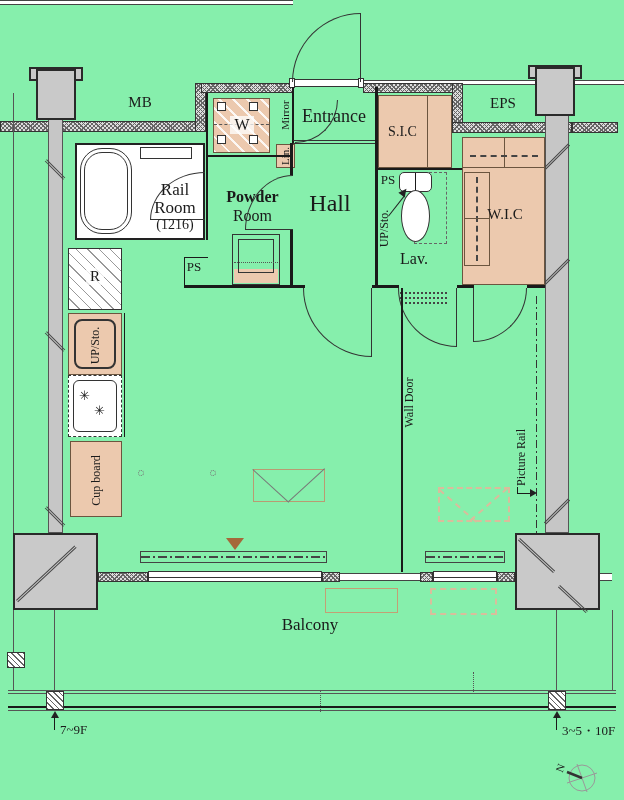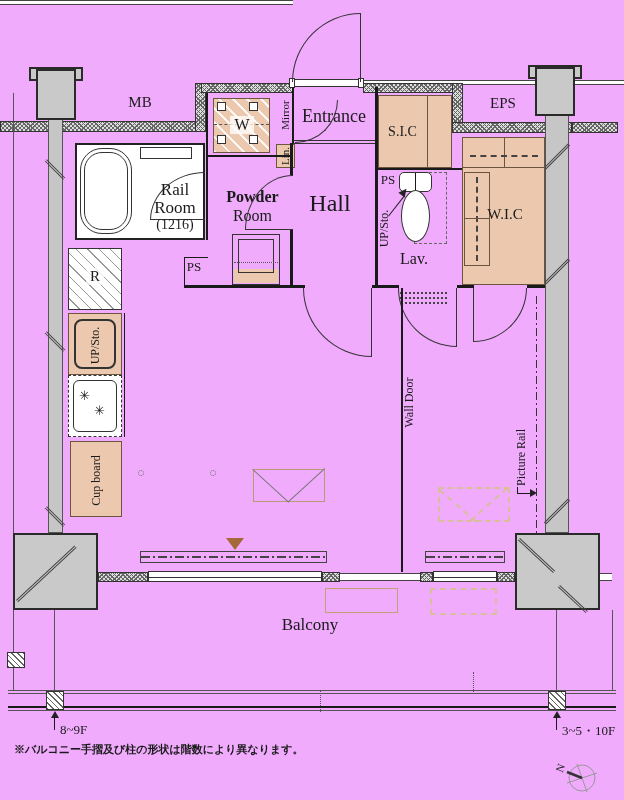--- a/index.html
+++ b/index.html
@@ -1,16 +1,16 @@
 <!DOCTYPE html>
 <html><head>
 <meta charset="utf-8">
 <style>
   html,body{margin:0;padding:0;background:#fff;}
-  #plan{position:relative;width:624px;height:800px;background:#f0abfc;overflow:hidden;
+  #plan{position:relative;width:624px;height:800px;background:#86efac;overflow:hidden;
         font-family:"Liberation Serif",serif;color:#1a1a1a;}
   .a{position:absolute;box-sizing:border-box;}
   .ln{background:#1a1a1a;}
   .thin{background:#555;}
   .dbl{border-top:1px solid #444;border-bottom:1px solid #444;background:#fff;}
   .xh{background:repeating-linear-gradient(45deg,#666 0 1px,transparent 1px 3px),
                repeating-linear-gradient(-45deg,#666 0 1px,transparent 1px 3px),#ddd;
       border:1px solid #333;}
   .col{background:#c9c9c9;border:2px solid #2a2a2a;}
   .strip{background:#c6c6c6;border:1px solid #555;}
@@ -216,26 +216,25 @@
   <div class="a thin" style="left:8px;top:690px;width:608px;height:1px;"></div>
   <div class="a thin" style="left:8px;top:693px;width:608px;height:1px;"></div>
   <div class="a ln" style="left:8px;top:706px;width:608px;height:2px;"></div>
   <div class="a thin" style="left:8px;top:710px;width:608px;height:1px;"></div>
   <div class="a hatchsq" style="left:7px;top:652px;width:18px;height:16px;"></div>
   <div class="a hatchsq" style="left:46px;top:691px;width:18px;height:19px;"></div>
   <div class="a hatchsq" style="left:548px;top:691px;width:18px;height:19px;"></div>
 
   <div class="a" style="left:51px;top:711px;width:0;height:0;border-bottom:7px solid #222;border-left:4px solid transparent;border-right:4px solid transparent;"></div>
   <div class="a ln" style="left:54px;top:716px;width:1px;height:14px;"></div>
-  <div class="a" style="left:60px;top:722px;font-size:13px;white-space:nowrap;">8~9F</div>
+  <div class="a" style="left:60px;top:722px;font-size:13px;white-space:nowrap;">7~9F</div>
   <div class="a" style="left:553px;top:711px;width:0;height:0;border-bottom:7px solid #222;border-left:4px solid transparent;border-right:4px solid transparent;"></div>
   <div class="a ln" style="left:556px;top:716px;width:1px;height:14px;"></div>
   <div class="a" style="left:562px;top:722px;font-size:13px;white-space:nowrap;">3~5・10F</div>
 
-  <div class="a note" style="left:14px;top:742px;">※バルコニー手摺及び柱の形状は階数により異なります。</div>
 
   <div class="a" style="left:552px;top:750px;width:56px;height:50px;">
     <svg width="56" height="50">
       <circle cx="30" cy="28" r="13" fill="none" stroke="#999" stroke-width="1"></circle>
       <line x1="15" y1="33" x2="45" y2="23" stroke="#999" stroke-width="1"></line>
       <line x1="25" y1="14" x2="35" y2="42" stroke="#999" stroke-width="1"></line>
       <line x1="30" y1="28" x2="15" y2="22" stroke="#333" stroke-width="2.5"></line>
     </svg>
     <span class="a" style="left:4px;top:12px;font-size:11px;transform:rotate(-70deg);">N</span>
   </div>

